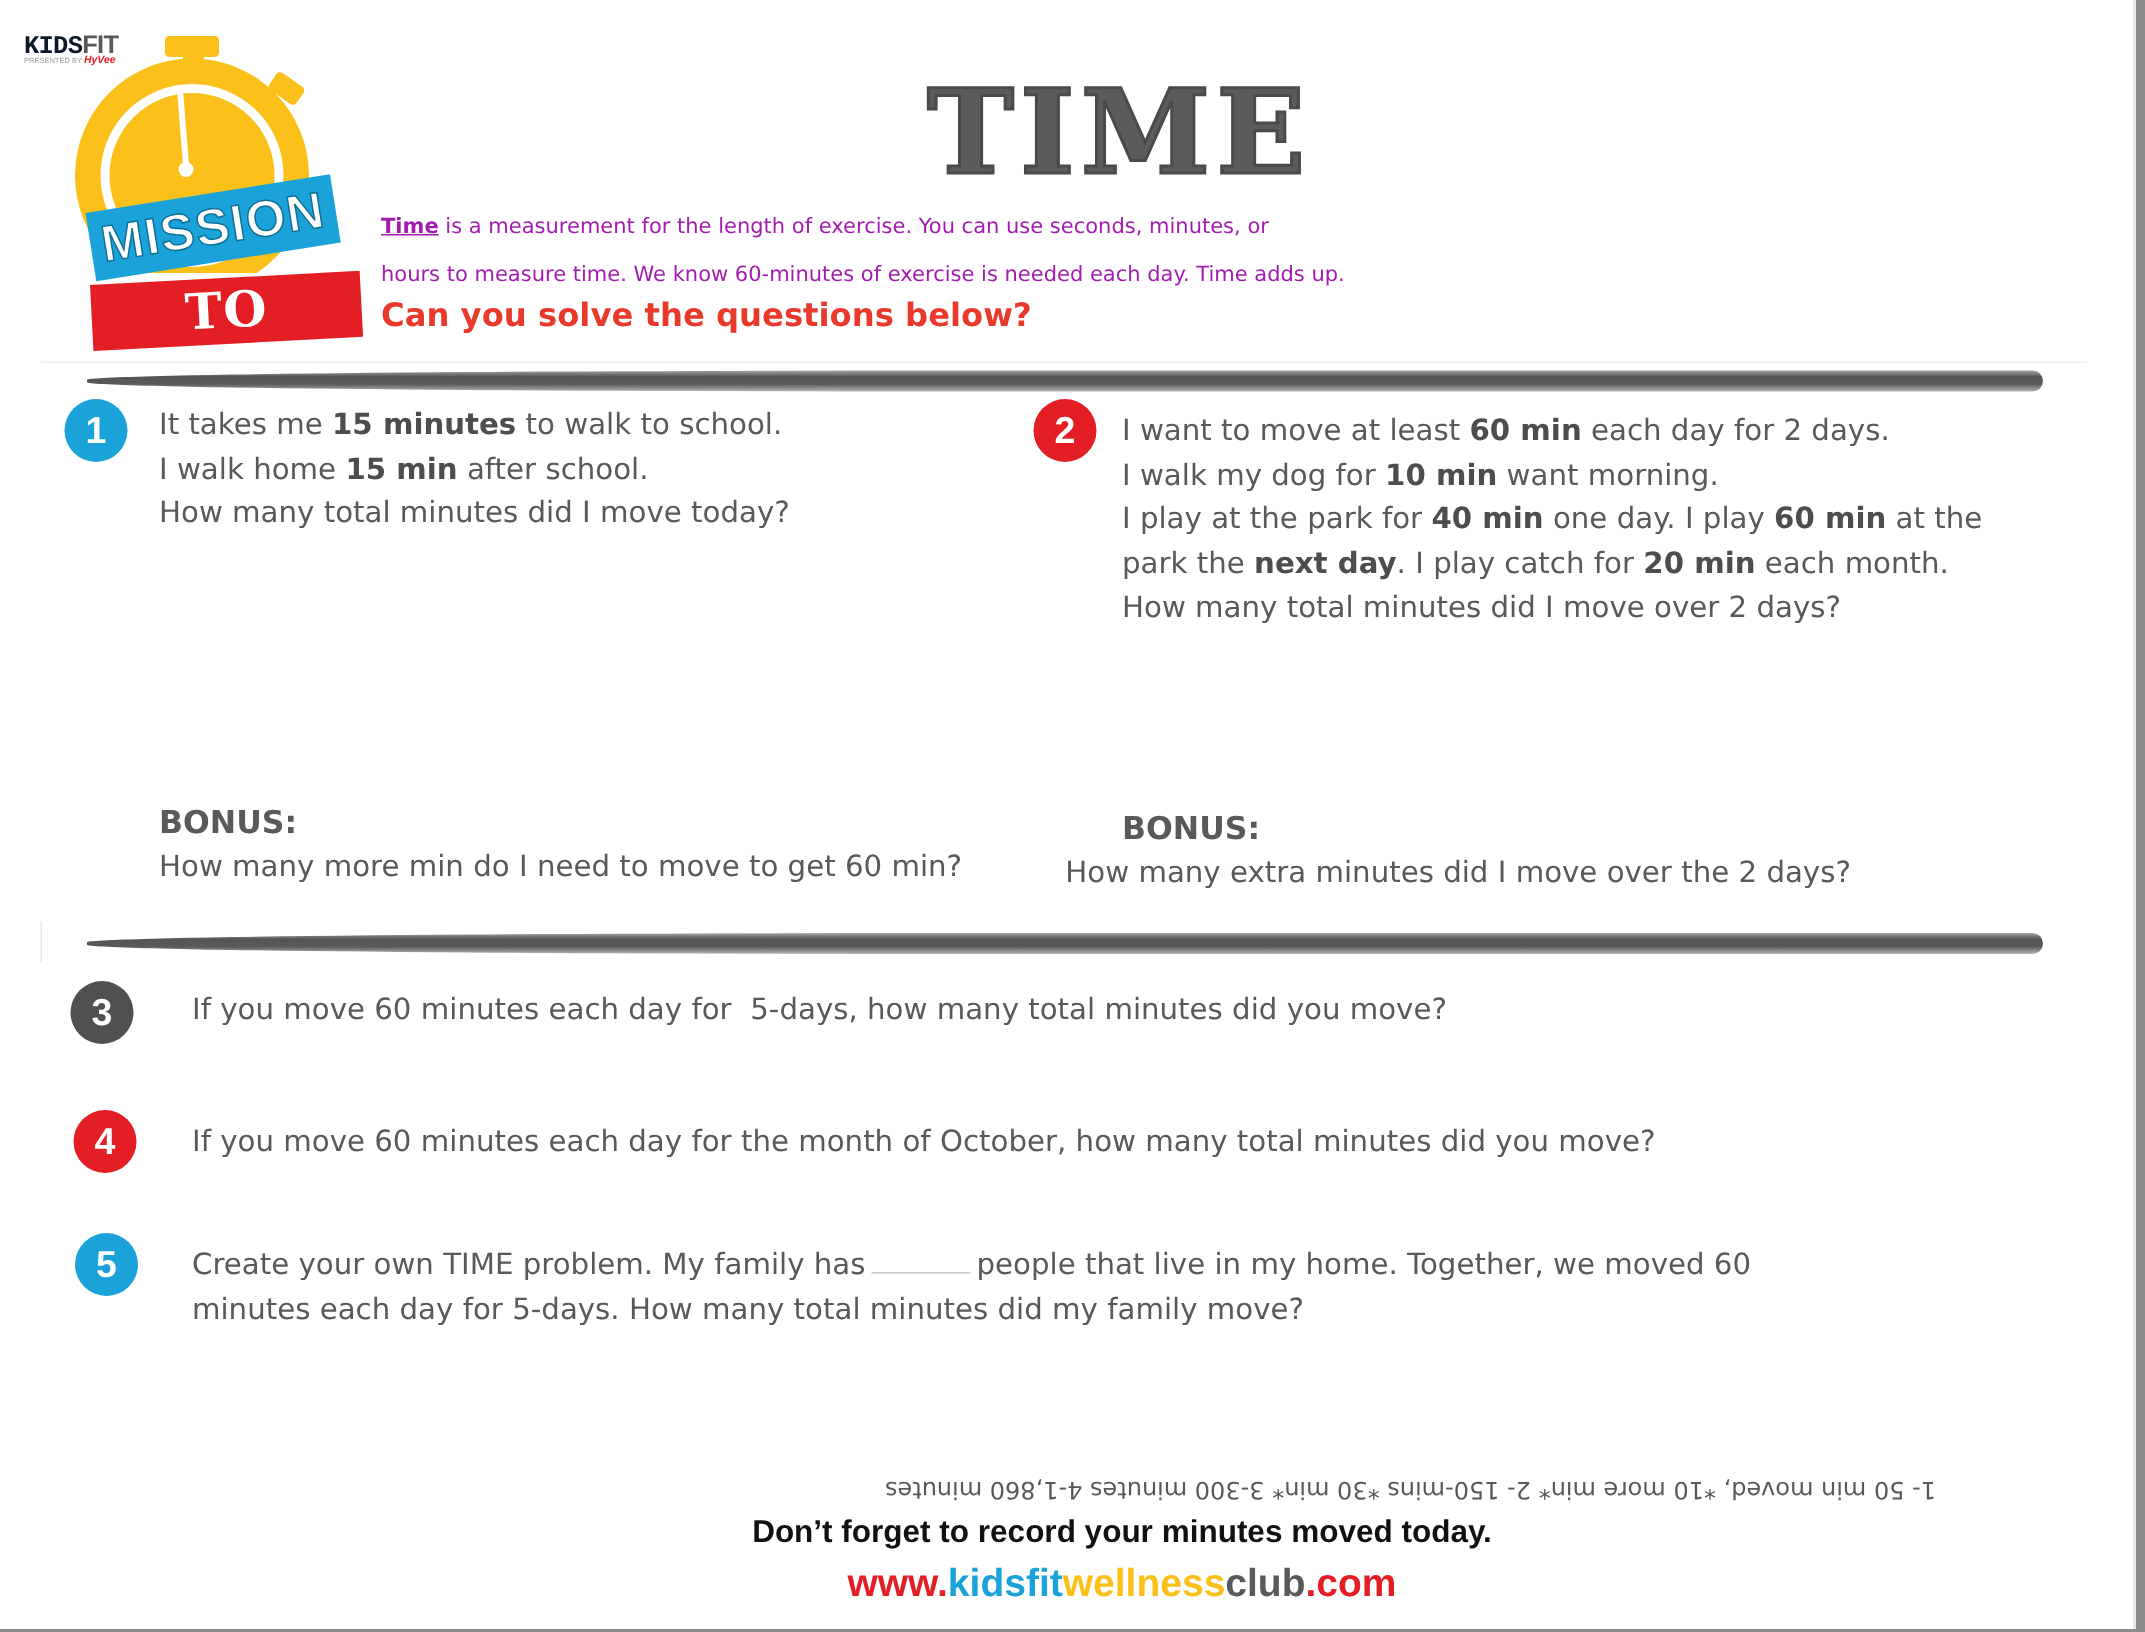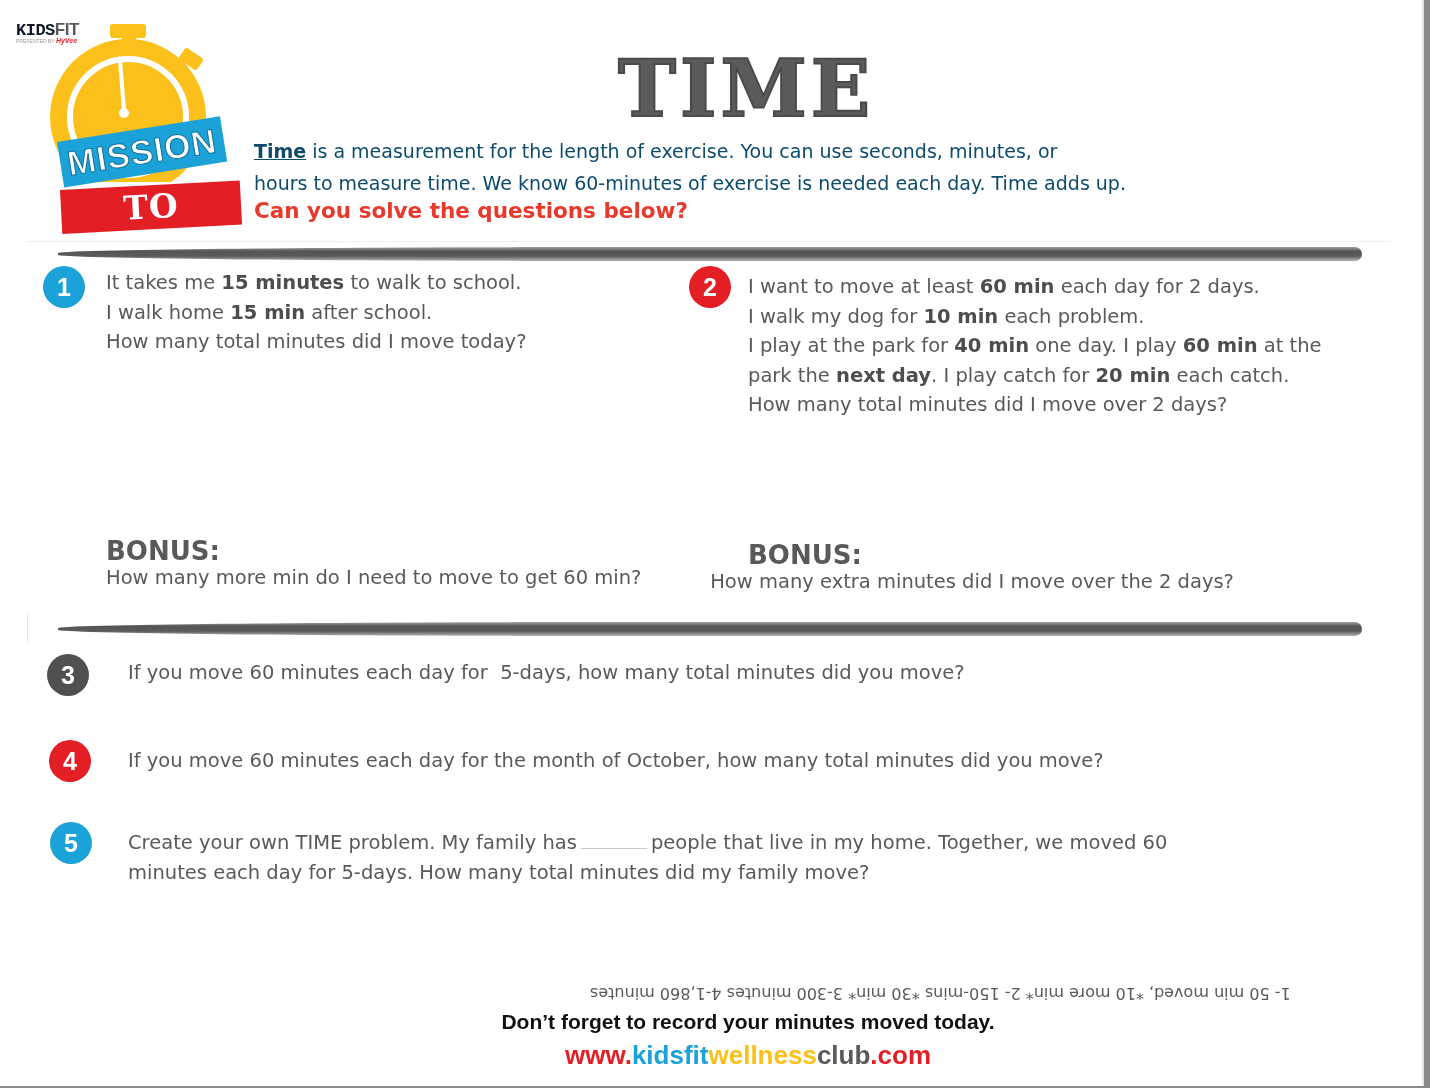--- a/index.html
+++ b/index.html
@@ -20,37 +20,37 @@
   .logo-svg { position:absolute; left:40px; top:22px; }
 
   .badge-mission { position:absolute; left:57px; top:142px; width:165px; height:46px; background:#1ba3d9; transform:rotate(-9deg); transform-origin:left top; }
   .badge-mission span { display:block; color:#fff; font-family:"Liberation Sans", sans-serif; font-weight:bold; font-size:34px; letter-spacing:1px; text-align:center; line-height:46px; -webkit-text-stroke:1px #0e6f97; }
   .badge-move { position:absolute; left:60px; top:190px; width:180px; height:44px; background:#e31e25; transform:rotate(-3deg); transform-origin:left top; }
   .badge-move span { display:block; color:#fff; font-family:"DejaVu Serif", serif; font-weight:bold; font-size:33px; text-align:center; line-height:44px; letter-spacing:1px; }
 
   .title { position:absolute; left:618px; top:44px; font-family:"DejaVu Serif", serif; font-weight:bold; font-size:78px; color:#5b5b5d; letter-spacing:4px; line-height:90px;
     -webkit-text-stroke:2px #4a4a4c; text-shadow: 0 0 0 #fff; }
 
-  .intro { position:absolute; left:254px; top:135px; width:1090px; font-size:19px; line-height:32px; color:#0c4a6e; }
+  .intro { position:absolute; left:254px; top:135px; width:1090px; font-size:14px; line-height:32px; color:#a21caf; }
   .intro u { font-weight:bold; }
   .intro-cta { position:absolute; left:254px; top:198px; font-size:21.5px; font-weight:bold; color:#e8392b;text-align:center; }
 
   .divider { position:absolute; left:58px; height:14px; width:1304px; border-radius:50% 8px 8px 50%;
     background: linear-gradient(180deg, rgba(90,90,92,0.55) 0%, #555557 30%, #5a5a5c 65%, rgba(110,110,112,0.5) 100%); }
   .divider-tick { position:absolute; left:27px; width:1px; background:#e6e6e6; }
   .divider-frame { position:absolute; left:27px; width:1364px; height:1px; background:#eeeeee; }
 
   .num { position:absolute; width:42px; height:42px; border-radius:50%; color:#fff; font-family:"Liberation Sans", sans-serif; font-weight:bold; font-size:25px; text-align:center; line-height:42px; }
   .num.blue { background:#1ba3d9; }
   .num.red { background:#e31e25; }
   .num.gray { background:#505052; }
 
   .qtext { position:absolute; font-size:19.5px; line-height:29.5px; color:#58595b; }
   .qtext b { color:#4d4d4f; }
-  .bonus-label { position:absolute; font-size:26px; font-weight:bold; color:#58595b; }
+  .bonus-label { position:absolute; font-size:21px; font-weight:bold; color:#58595b; }
   .blank { display:inline-block; width:66px; border-bottom:1px solid #c9c9c9; margin:0 4px; vertical-align:baseline; }
 
   .answers { position:absolute; left:590px; top:984px; font-size:16px; color:#58595b; transform:rotate(180deg); white-space:nowrap; }
   .reminder { position:absolute; left:0; width:1496px; top:1010px; text-align:center; font-family:"Liberation Sans", sans-serif; font-weight:bold; font-size:21px; color:#111; }
   .website { position:absolute; left:0; width:1496px; top:1040px; text-align:center; font-family:"Liberation Sans", sans-serif; font-weight:bold; font-size:26px; }
   .w-red { color:#e31e25; } .w-blue { color:#1ba3d9; } .w-yellow { color:#fcc01b; } .w-gray { color:#58595b; }
 </style>
 </head>
 <body>
 
@@ -98,23 +98,23 @@
   <div><span>It takes me </span><b>15 minutes</b><span> to walk to school.</span></div>
   <div><span>I walk home </span><b>15 min</b><span> after school.</span></div>
   <div><span>How many total minutes did I move today?</span></div>
 </div>
 <div class="bonus-label" style="left:106px; top:536px;">BONUS:</div>
 <div class="qtext" style="left:106px; top:563px;">How many more min do I need to move to get 60 min?</div>
 
 <div class="num red" style="left:689px; top:266px;">2</div>
 <div class="qtext" style="left:748px; top:272px;">
   <div><span>I want to move at least </span><b>60 min</b><span> each day for 2 days.</span></div>
-  <div><span>I walk my dog for </span><b>10 min</b><span> each problem.</span></div>
+  <div><span>I walk my dog for </span><b>10 min</b><span> want morning.</span></div>
   <div><span>I play at the park for </span><b>40 min</b><span> one day.  I play </span><b>60 min</b><span> at the</span></div>
-  <div><span>park the </span><b>next day</b><span>. I play catch for </span><b>20 min</b><span> each catch.</span></div>
+  <div><span>park the </span><b>next day</b><span>. I play catch for </span><b>20 min</b><span> each month.</span></div>
   <div><span>How many total minutes did I move over 2 days?</span></div>
 </div>
 <div class="bonus-label" style="left:748px; top:540px;">BONUS:</div>
 <div class="qtext" style="left:704px; top:567px; white-space:pre;"> How many extra minutes did I move over the 2 days?</div>
 
 <div class="divider-tick" style="top:614px; height:28px;"></div>
 <div class="divider" style="top:622px;"></div>
 
 <div class="num gray" style="left:47px; top:654px;">3</div>
 <div class="qtext" style="left:128px; top:658px; white-space:pre;">If you move 60 minutes each day for  5-days, how many total minutes did you move?</div>

